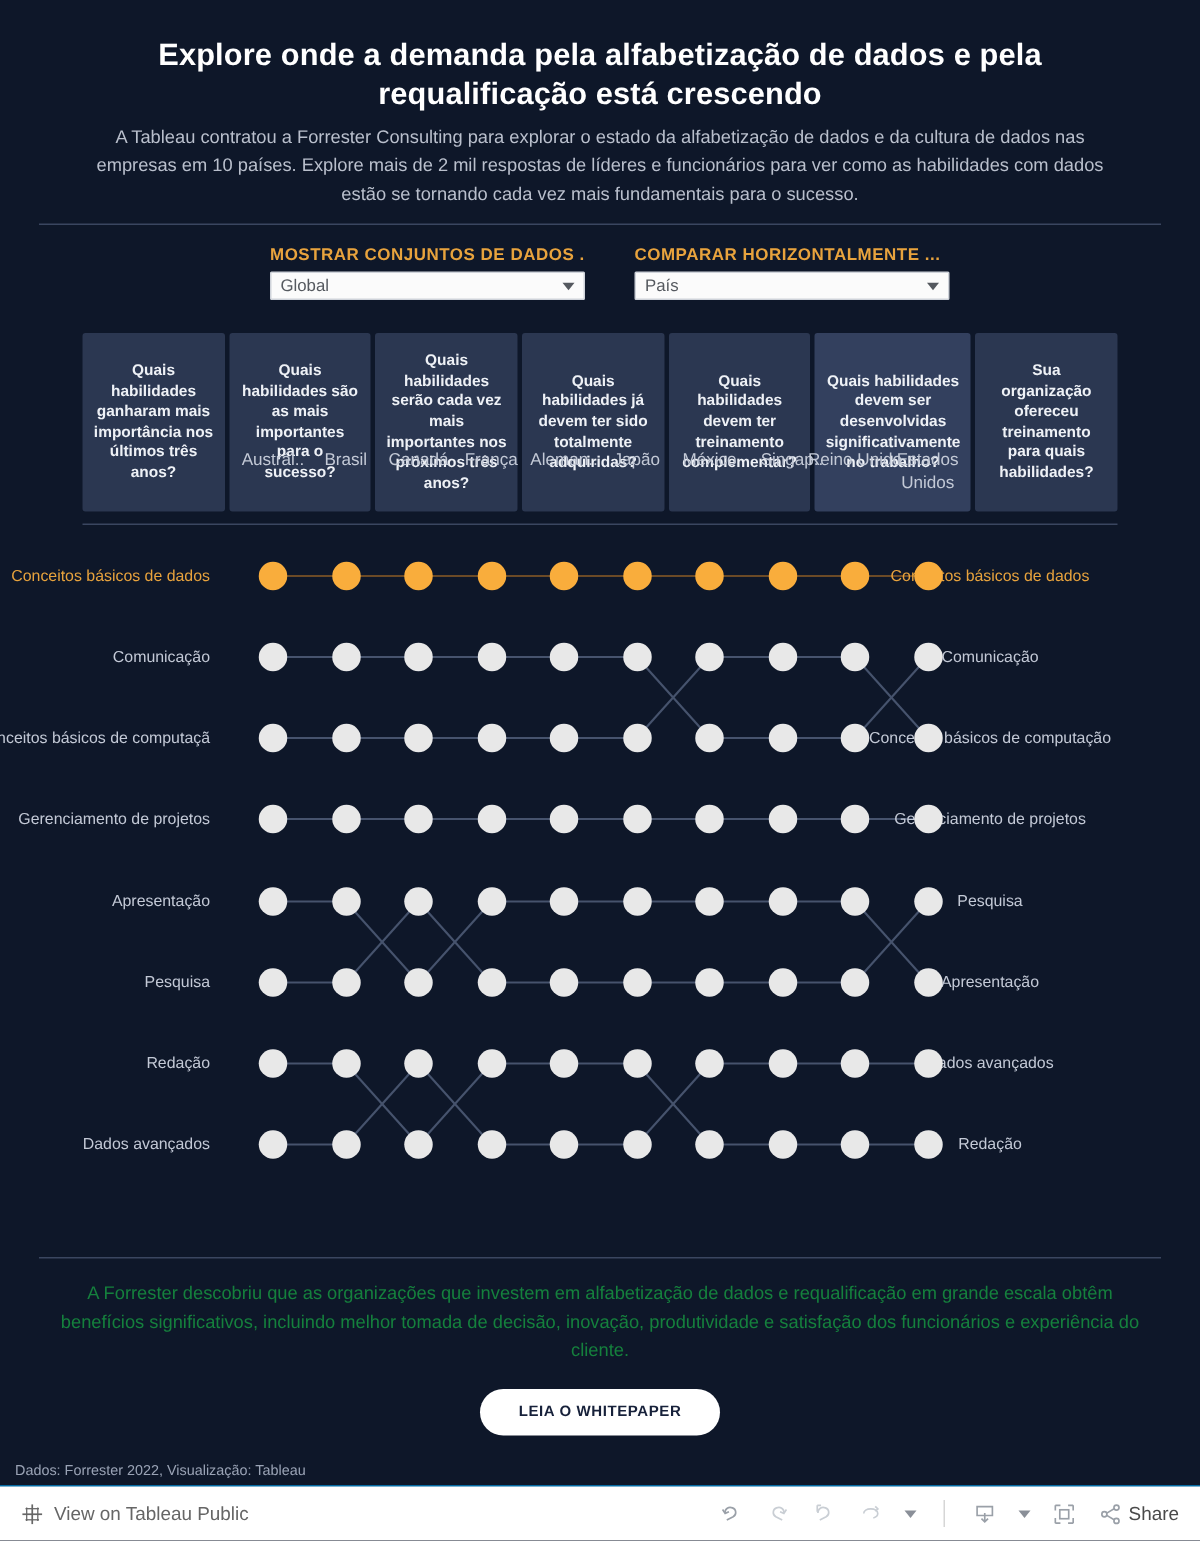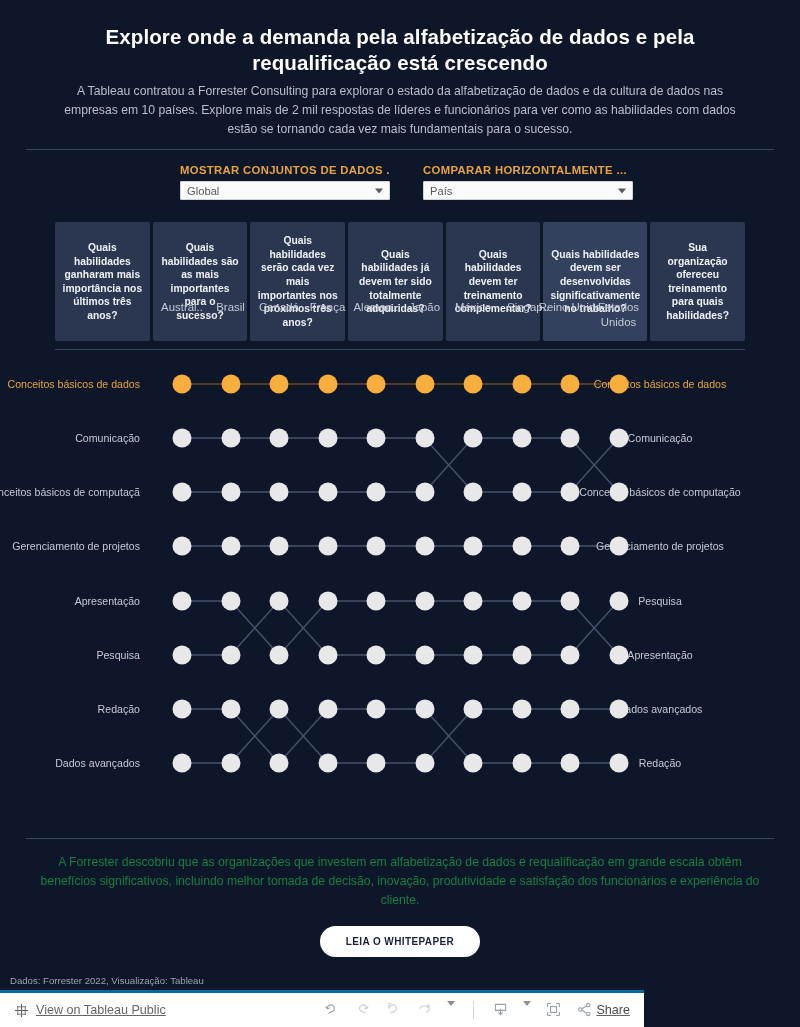--- a/index.html
+++ b/index.html
@@ -96,27 +96,27 @@
     padding: 10px 26px; border-radius: 16px; border:none; cursor:pointer;
     font-family: "Liberation Sans", sans-serif;
   }
   .source {
     position:absolute; left: 10px; bottom: 4px;
     font-size: 9.6px; color: #9aa3b5;
   }
 
   
   .toolbar {
-    position:absolute; left:0; bottom:0; width:644px; height:37px;
-    background:#ffffff; border-top:3px solid #0369a1;
+    position:absolute; left:0; bottom:0; width:800px; height:37px;
+    background:#ffffff; border-top:1px solid #0369a1;
     display:flex; align-items:center; padding: 0 14px;
-    color:#666; font-size: 12.6px; text-decoration: underline;
+    color:#666; font-size: 12.6px;
   }
   .tb-left { display:flex; align-items:center; gap:7px; cursor:pointer; }
-  .tb-right { margin-left:auto; display:flex; align-items:flex-start; gap:14px; }
+  .tb-right { margin-left:auto; display:flex; align-items:center; gap:14px; }
   .tb-btn { display:flex; align-items:center; gap:3px; cursor:pointer; color:#8a8f98; }
   .tb-sep { width:1px; height:18px; background:#d6d6d6; margin:0 4px; }
   .tb-caret { width:0;height:0;border-left:4px solid transparent;border-right:4px solid transparent;border-top:5px solid #8a8f98; }
   .share-label { color:#4a4a4a; font-size:12.6px; }
 </style>
 </head>
 <body>
 
 <div id="viz">
 

